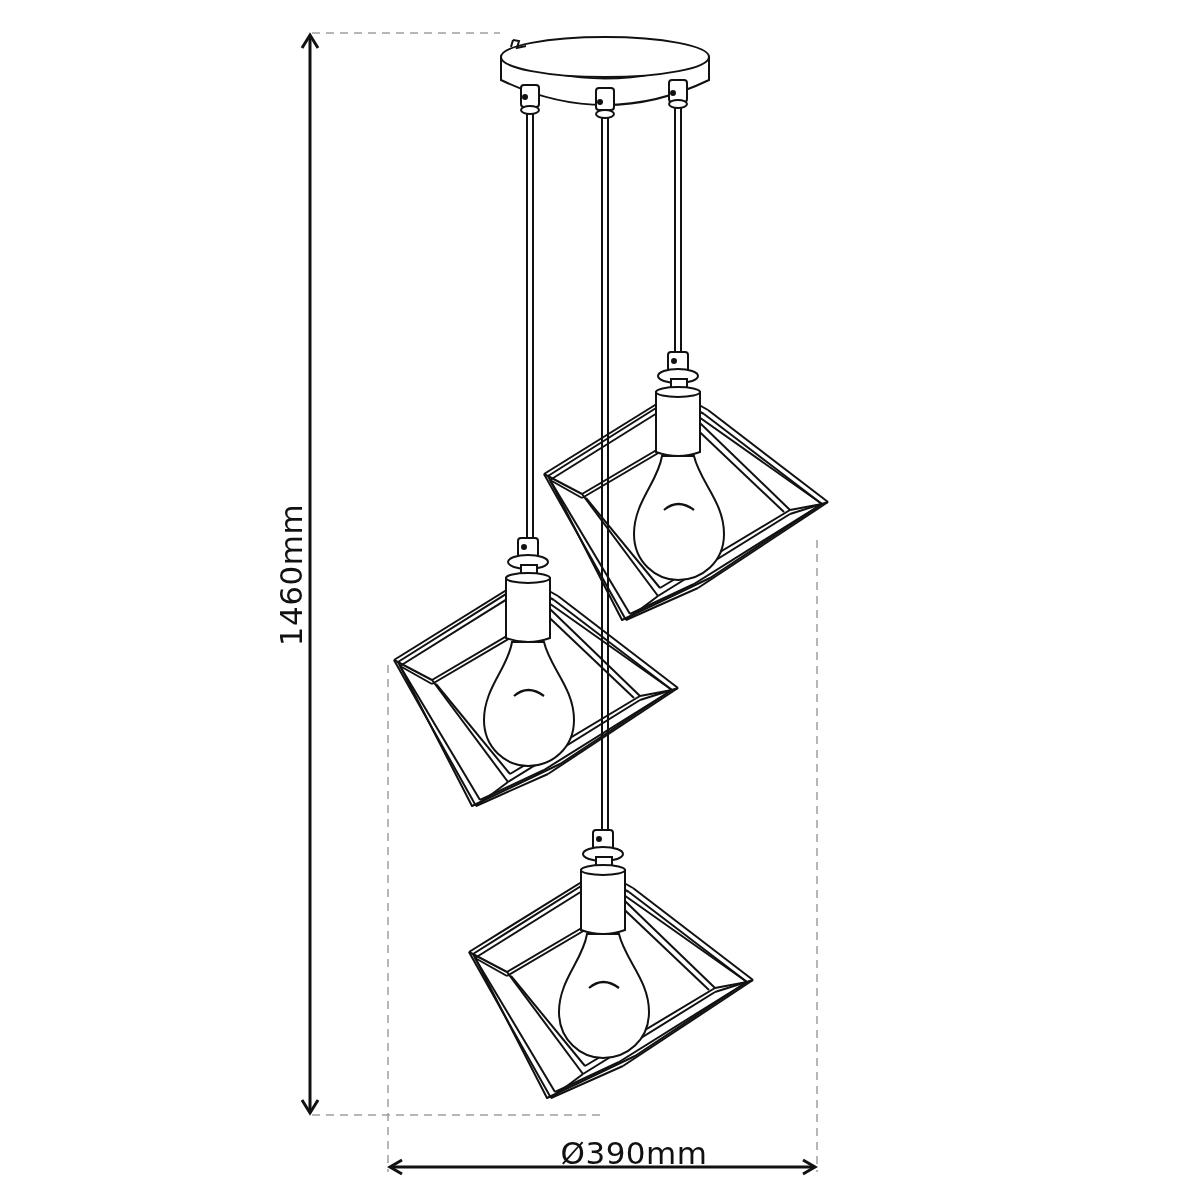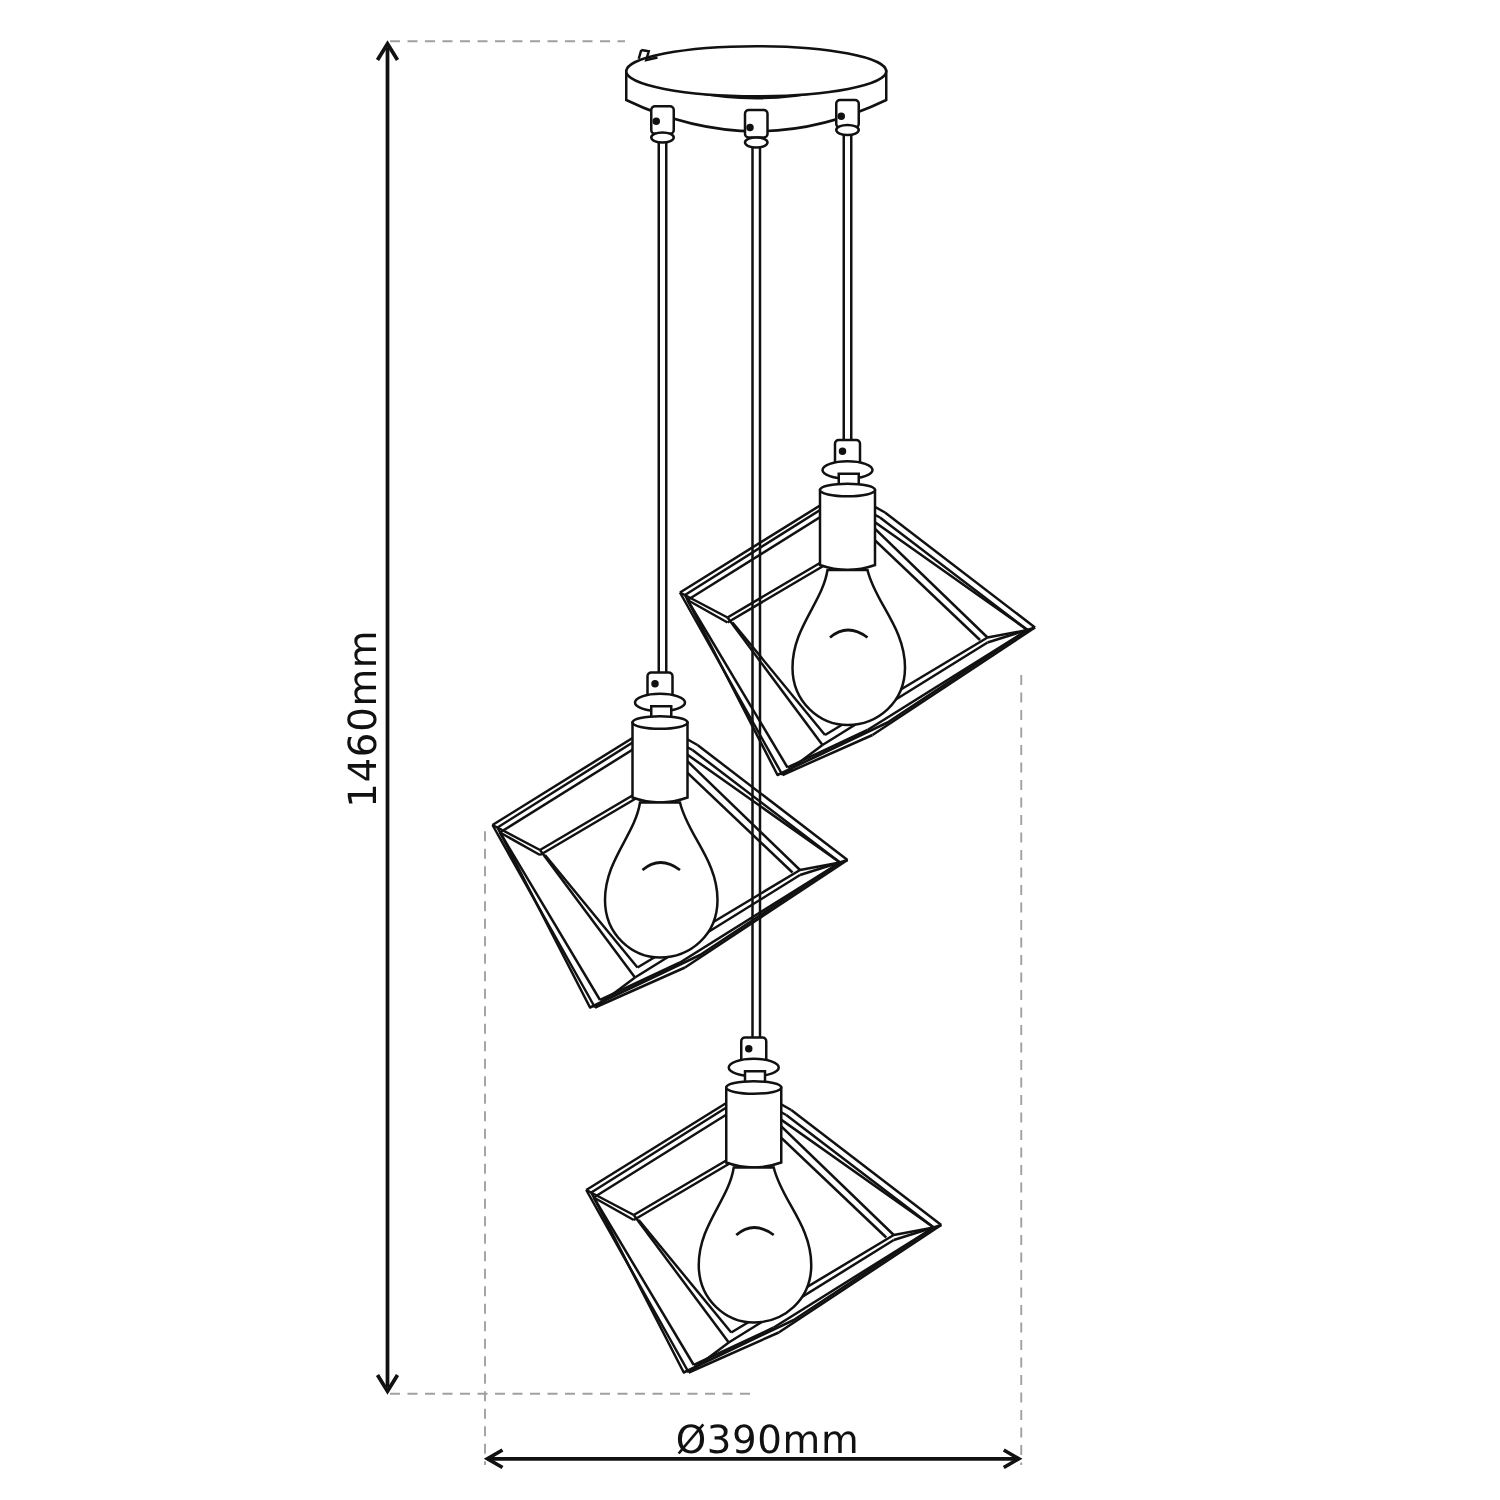--- a/index.html
+++ b/index.html
@@ -1,20 +1,20 @@
 <!DOCTYPE html>
 <html><head>
 <meta charset="utf-8">
 <style>
   html, body { margin:0; padding:0; background:#ffffff; }
   body { width:1200px; height:1200px; position:relative; overflow:hidden; font-family:"DejaVu Sans", sans-serif; }
   #canvas { position:absolute; left:0; top:0; width:1200px; height:1200px; }
   .dim-label { position:absolute; color:#111; font-family:"DejaVu Sans", sans-serif; font-size:31px; letter-spacing:0.5px; line-height:1; white-space:nowrap; }
   #height-label { left:291px; top:575px; transform:translate(-50%,-50%) rotate(-90deg); }
-  #width-label { left:614px; top:1153px; transform:translate(-50%,-50%); }
+  #width-label { left:634px; top:1153px; transform:translate(-50%,-50%); }
   svg line, svg path, svg rect, svg ellipse, svg polygon, svg polyline, svg circle { vector-effect: non-scaling-stroke; }
 </style>
 </head>
 <body>
 
 <svg id="canvas" viewBox="0 0 1200 1200" xmlns="http://www.w3.org/2000/svg">
   <defs>
 
     <g id="pendant">
 

